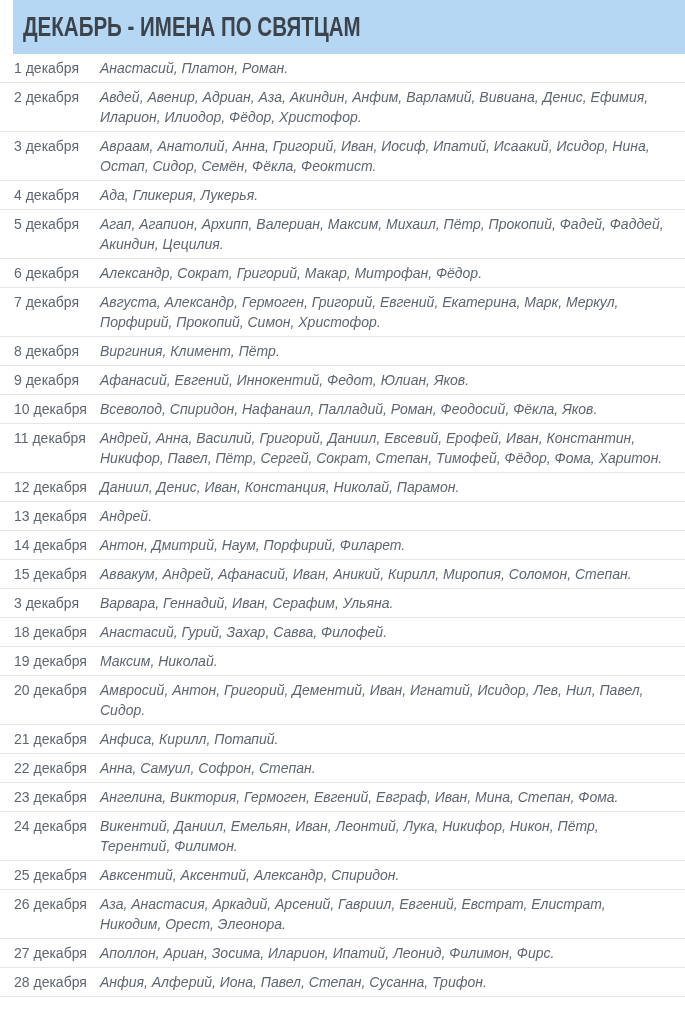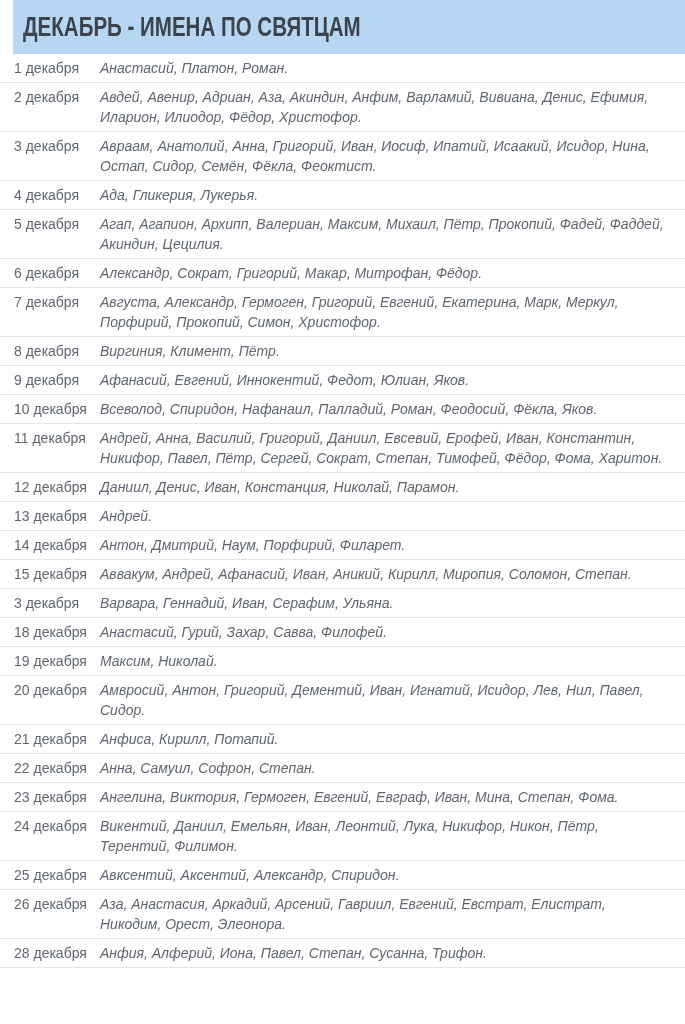--- a/index.html
+++ b/index.html
@@ -161,18 +161,22 @@
         </tr>
         <tr>
           <td class="date-cell">25 декабря</td>
           <td class="names-cell">Авксентий, Аксентий, Александр, Спиридон.</td>
         </tr>
         <tr>
           <td class="date-cell">26 декабря</td>
           <td class="names-cell">Аза, Анастасия, Аркадий, Арсений, Гавриил, Евгений, Евстрат, Елистрат, Никодим, Орест, Элеонора.</td>
         </tr>
         <tr>
+          <td class="date-cell">27 декабря</td>
+          <td class="names-cell">Аполлон, Ариан, Зосима, Иларион, Ипатий, Леонид, Филимон, Фирс.</td>
+        </tr>
+        <tr>
           <td class="date-cell">28 декабря</td>
           <td class="names-cell">Анфия, Алферий, Иона, Павел, Степан, Сусанна, Трифон.</td>
         </tr>
       </tbody>
   </table>
 </div>
 
 </body></html>

